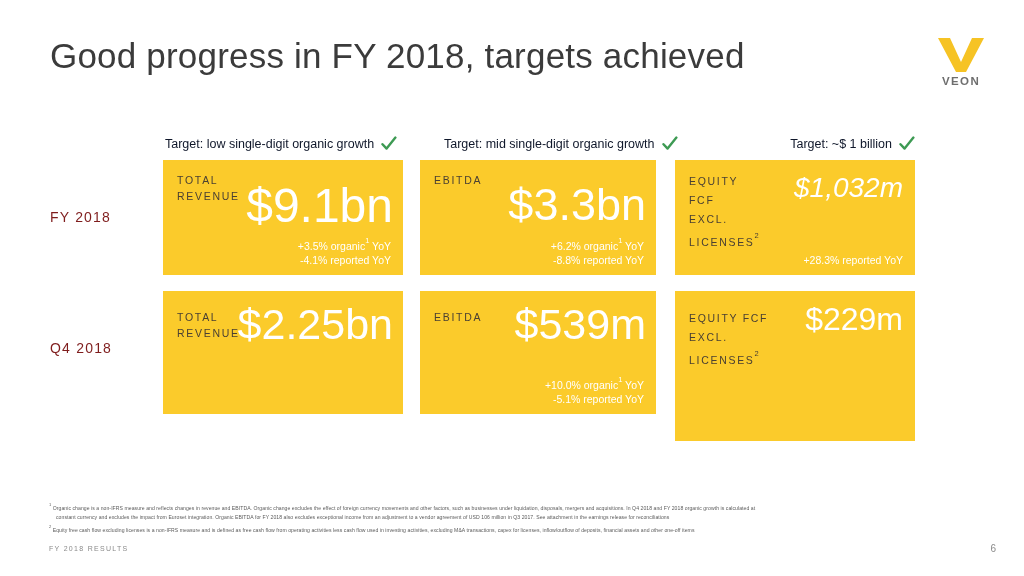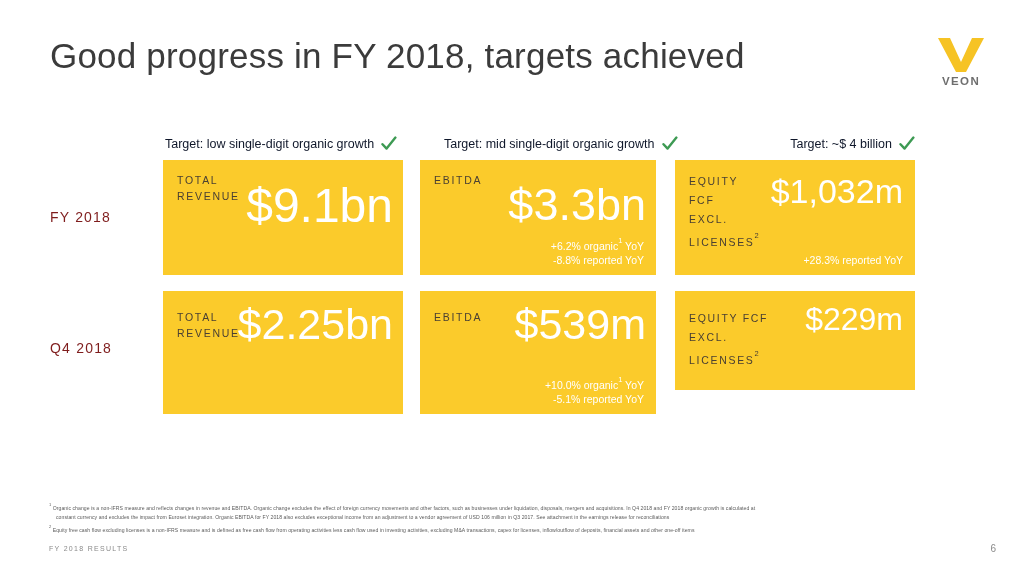--- a/index.html
+++ b/index.html
@@ -130,25 +130,25 @@
     top: -0.4em;
   }
 
   
   #card-fy-revenue { left: 163px; top: 160px; width: 240px; height: 115px; }
   #card-fy-ebitda  { left: 420px; top: 160px; width: 236px; height: 115px; }
   #card-fy-fcf     { left: 675px; top: 160px; width: 240px; height: 115px; }
   
   #card-q4-revenue { left: 163px; top: 291px; width: 240px; height: 123px; }
   #card-q4-ebitda  { left: 420px; top: 291px; width: 236px; height: 123px; }
-  #card-q4-fcf     { left: 675px; top: 291px; width: 240px; height: 99px; }
+  #card-q4-fcf     { left: 675px; top: 291px; width: 240px; height: 150px; }
 
   #card-fy-revenue .value { top: 22px; font-size: 48px; }
   #card-fy-ebitda  .value { top: 22px; font-size: 45px; }
-  #card-fy-fcf     .value { top: 14px; font-size: 34px; right: 12px; }
+  #card-fy-fcf     .value { top: 14px; font-size: 28px; right: 12px; font-style: italic; }
   #card-q4-revenue .value { top: 12px; font-size: 43px; }
   #card-q4-ebitda  .value { top: 12px; font-size: 43px; }
   #card-q4-fcf     .value { top: 12px; font-size: 32px; right: 12px; }
 
   #card-fy-fcf .label     { line-height: 19px; }
   #card-q4-fcf .label     { line-height: 19px; top: 18px; }
   #card-q4-revenue .label { top: 18px; }
   #card-q4-ebitda .label  { top: 18px; }
 
   
@@ -220,36 +220,40 @@
         <path d="M1.5 8.2 L5.6 12.6 L14.4 1.6" fill="none" stroke="#3D9A53" stroke-width="2.4" stroke-linecap="round" stroke-linejoin="round"></path>
       </svg>
     </div>
     <div class="target target-2">
       <span>Target: mid single-digit organic growth</span>
       <svg class="check" viewBox="0 0 16 16">
         <path d="M1.5 8.2 L5.6 12.6 L14.4 1.6" fill="none" stroke="#3D9A53" stroke-width="2.4" stroke-linecap="round" stroke-linejoin="round"></path>
       </svg>
     </div>
     <div class="target target-3">
-      <span>Target: ~$ 4 billion</span>
+      <span>Target: ~$ 1 billion</span>
       <svg class="check" viewBox="0 0 16 16">
         <path d="M1.5 8.2 L5.6 12.6 L14.4 1.6" fill="none" stroke="#3D9A53" stroke-width="2.4" stroke-linecap="round" stroke-linejoin="round"></path>
       </svg>
     </div>
   </div>
 
   <div class="row-label" id="row-label-fy">FY 2018</div>
   <div class="row-label" id="row-label-q4">Q4 2018</div>
 
   <div class="card" id="card-fy-revenue">
     <div class="label">
       <span>TOTAL</span><br>
       <span>REVENUE</span>
     </div>
     <div class="value">$9.1bn</div>
+    <div class="notes">
+      <span><span>+3.5% organic</span><sup>1</sup><span> YoY</span></span><br>
+      <span>-4.1% reported YoY</span>
+    </div>
   </div>
 
   <div class="card" id="card-fy-ebitda">
     <div class="label">
       <span>EBITDA</span>
     </div>
     <div class="value">$3.3bn</div>
     <div class="notes">
       <span><span>+6.2% organic</span><sup>1</sup><span> YoY</span></span><br>
       <span>-8.8% reported YoY</span>

